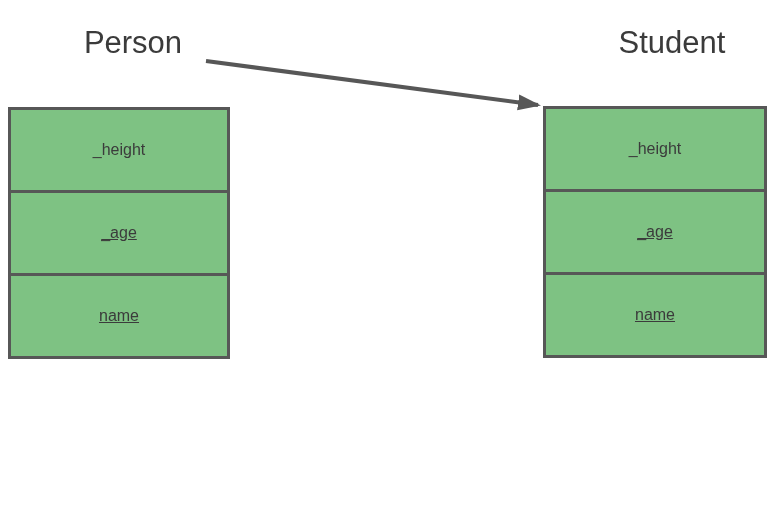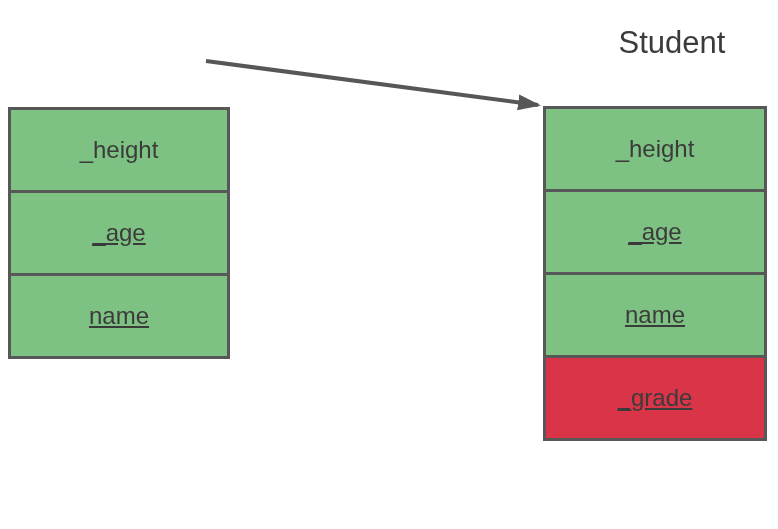--- a/index.html
+++ b/index.html
@@ -34,50 +34,50 @@
   .student-title{left:557px;top:25px;}
   .member-box{position:absolute;display:flex;flex-direction:column;}
   .person-box{left:8px;top:107px;width:222px;}
   .student-box{left:543px;top:106px;width:224px;}
   .cell{
     height:86px;
     border:3px solid var(--border);
     display:flex;
     align-items:center;
     justify-content:center;
-    font-size:24px;
+    font-size:16px;
     color:var(--text);
   }
   .cell + .cell{margin-top:-3px;text-decoration:underline;}
   .cell.green{background:var(--green);}
   .cell.red{background:var(--red);}
 </style>
 </head>
 <body>
 
 <div class="canvas">
 
   <svg class="arrow-layer" viewBox="0 0 778 529" xmlns="http://www.w3.org/2000/svg">
     <defs>
       <marker id="arrowhead" markerUnits="userSpaceOnUse" markerWidth="26" markerHeight="20" refX="20" refY="9" orient="auto">
         <polygon points="0,1 23,9 0,17"></polygon>
       </marker>
     </defs>
     <line x1="206" y1="61" x2="538" y2="105" marker-end="url(#arrowhead)"></line>
   </svg>
 
+  <div class="class-title person-title">Person</div>
 
   <div class="class-title student-title">Student</div>
 
   <div class="member-box person-box">
     <div class="cell green">_height</div>
     <div class="cell green">_age</div>
     <div class="cell green">name</div>
   </div>
 
   <div class="member-box student-box">
     <div class="cell green">_height</div>
     <div class="cell green">_age</div>
     <div class="cell green">name</div>
-    <div class="cell red">_grade</div>
   </div>
 
 </div>
 
 </body></html>

